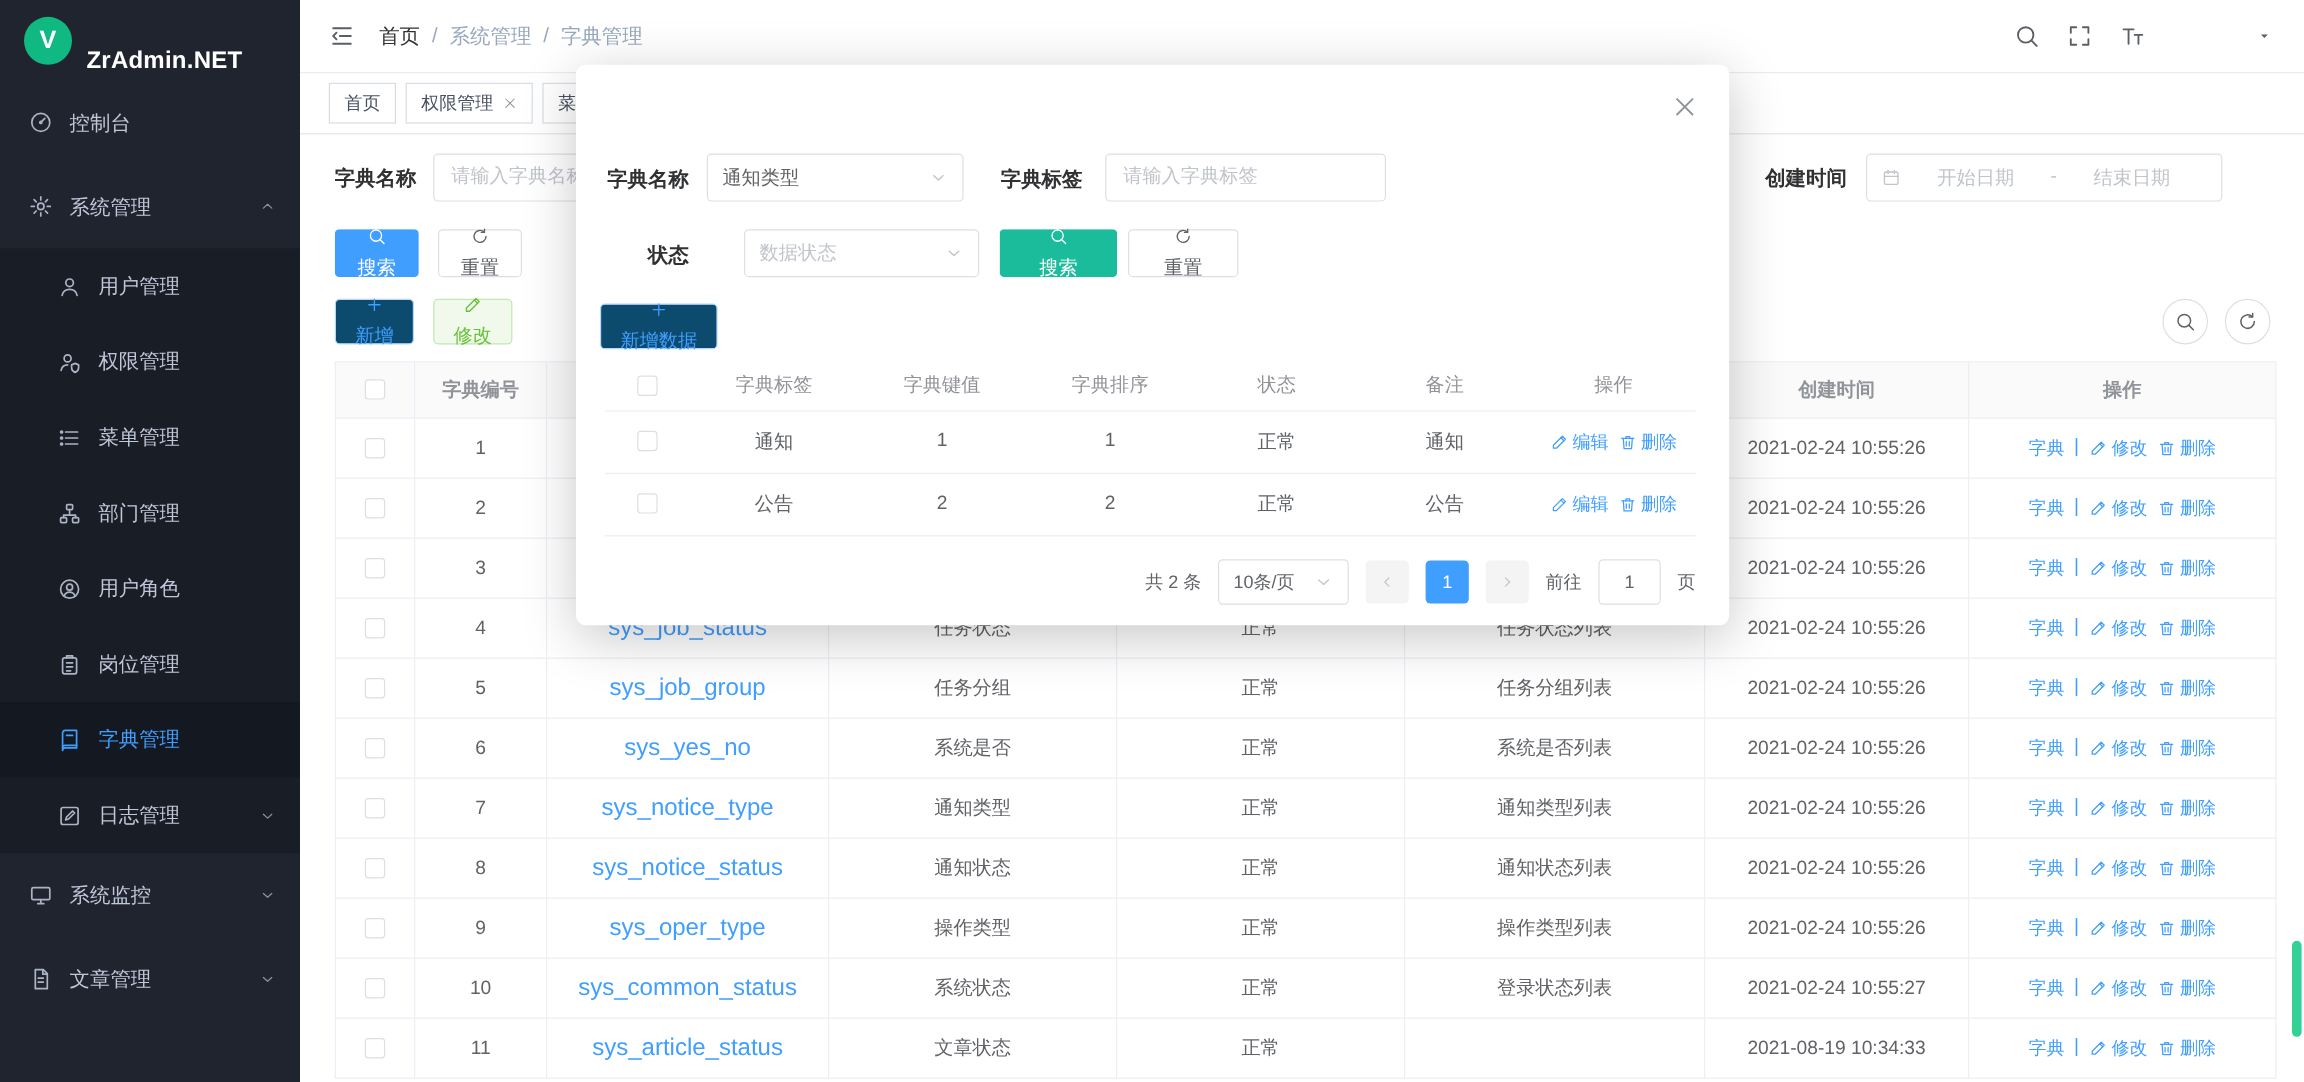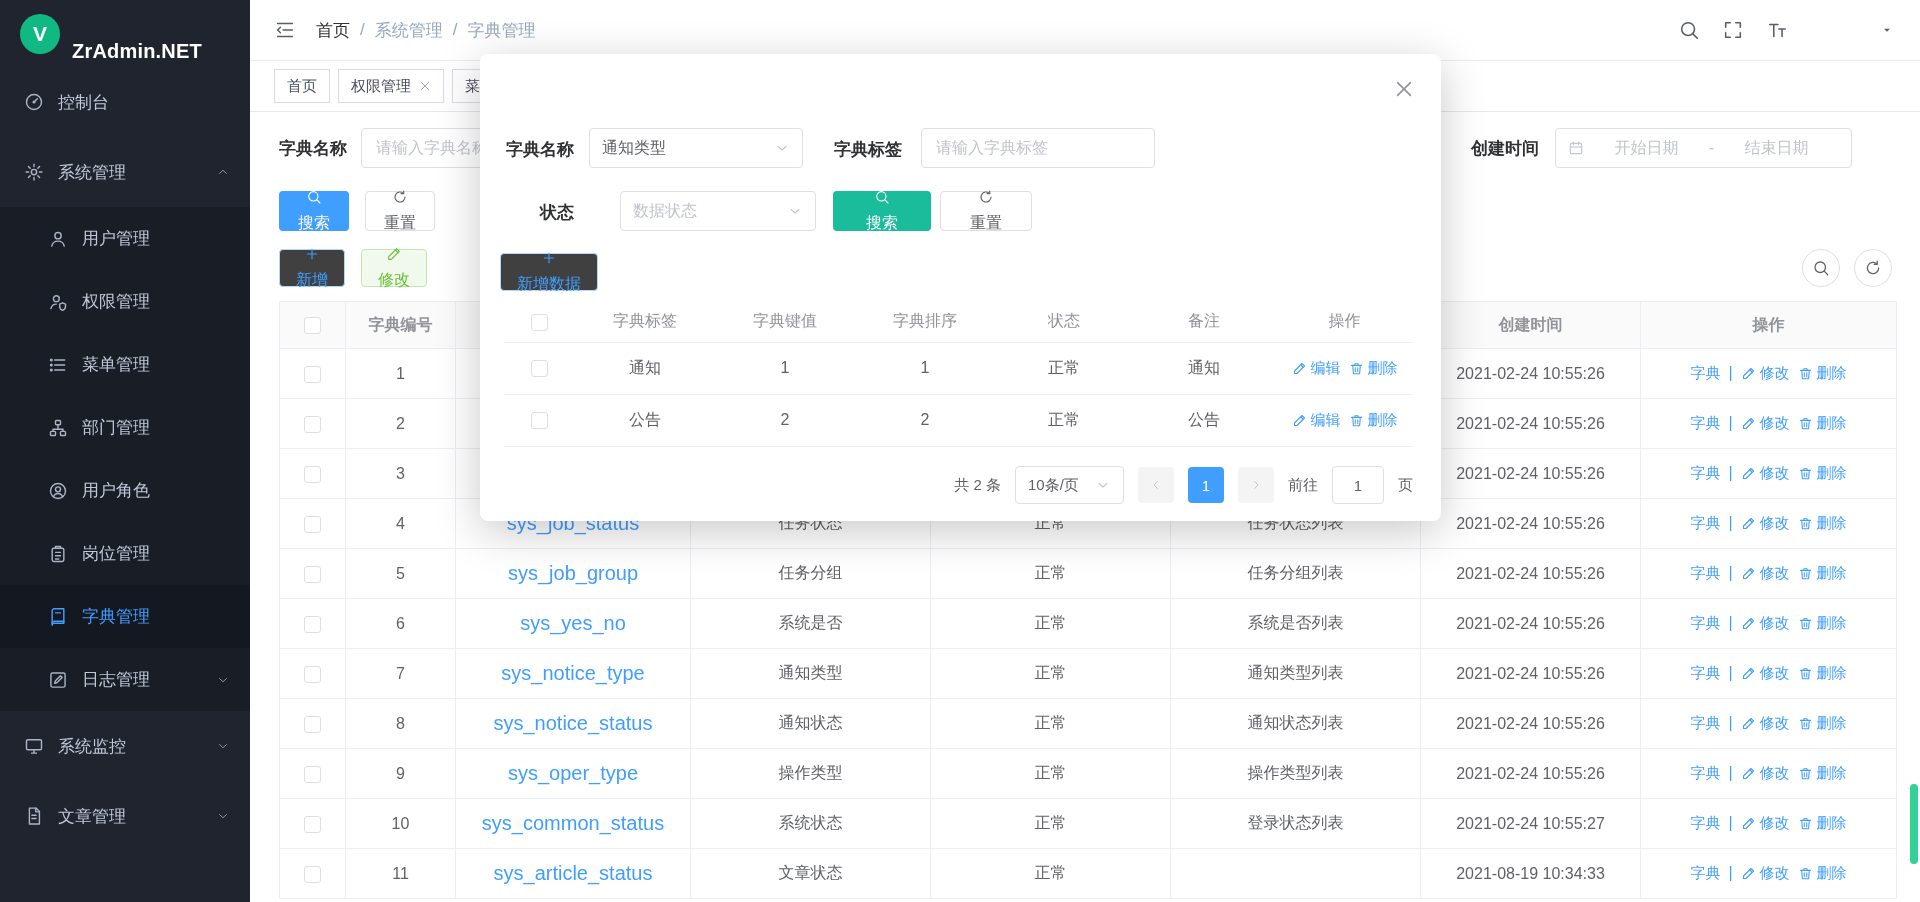--- a/index.html
+++ b/index.html
@@ -58,21 +58,21 @@
   .btn-row { position:absolute; top:191px; left:29px; display:flex; gap:16px; }
   .toolbar-row { position:absolute; top:249px; left:29px; display:flex; gap:16px; }
   .toolbar-right { position:absolute; top:249px; right:28px; display:flex; gap:14px; }
   .circle-btn { width:38px; height:38px; border-radius:50%; border:1px solid #dcdfe6; background:#fff; color:#606266; display:flex; align-items:center; justify-content:center; cursor:pointer; }
 
   .btn { display:inline-flex; align-items:center; justify-content:center; gap:8px; border-radius:4px; font-size:16px; cursor:pointer; border:1px solid transparent; height:40px; padding:0 18px; white-space:nowrap; font-family:inherit;flex-direction:column; }
   .btn .icon { width:16px; height:16px; }
   .btn-primary { background:#409eff; color:#fff; }
   .btn-teal { background:#1abc9c; color:#fff; }
   .btn-plain { background:#fff; border-color:#dcdfe6; color:#606266; }
-  .btn-light-blue { background:#404040; border-color:#b3d8ff; color:#409eff; }
+  .btn-light-blue { background:#0c4a6e; border-color:#b3d8ff; color:#409eff; }
   .btn-light-green { background:#f0f9eb; border-color:#c2e7b0; color:#67c23a; }
   .btn-sm { height:38px; padding:0 16px; }
 
   
   .table-wrap { position:absolute; top:301px; left:29px; }
   table.main-table { border-collapse:collapse; table-layout:fixed; width:1617px; font-size:16px; background:#fff; }
   .main-table th, .main-table td { border:1px solid #ebeef5; text-align:center; padding:0 6px; overflow:hidden; white-space:nowrap; }
   .main-table th { height:47px; color:#909399; font-weight:600; background:#fafafa; }
   .main-table td { height:50px; color:#606266; }
   .cb { width:17px; height:17px; border:1px solid #dcdfe6; border-radius:3px; background:#fff; display:inline-block; vertical-align:middle; cursor:pointer; }

